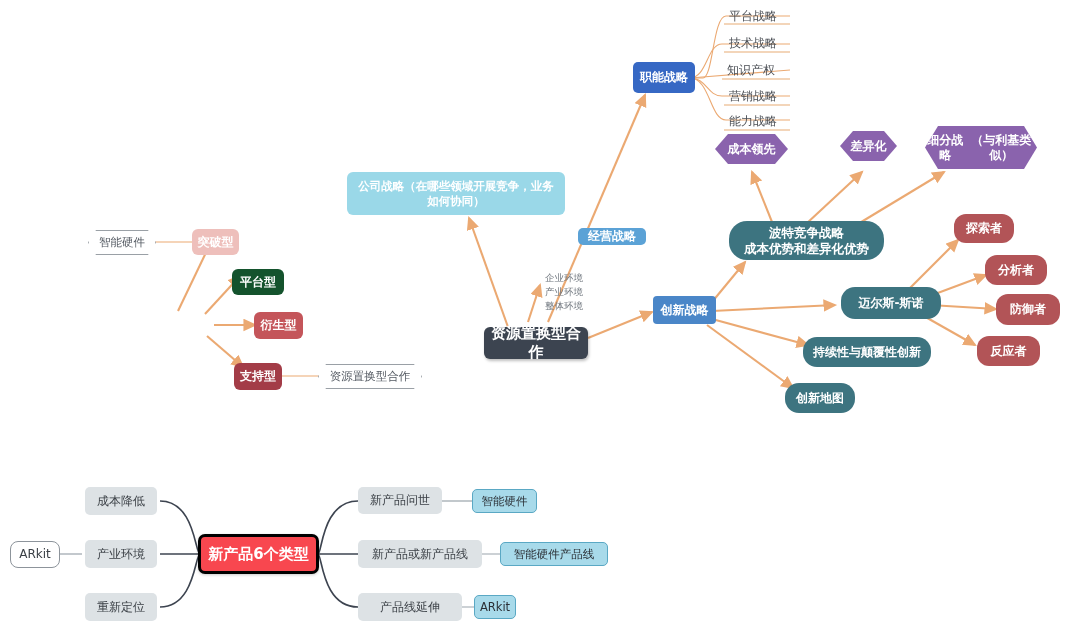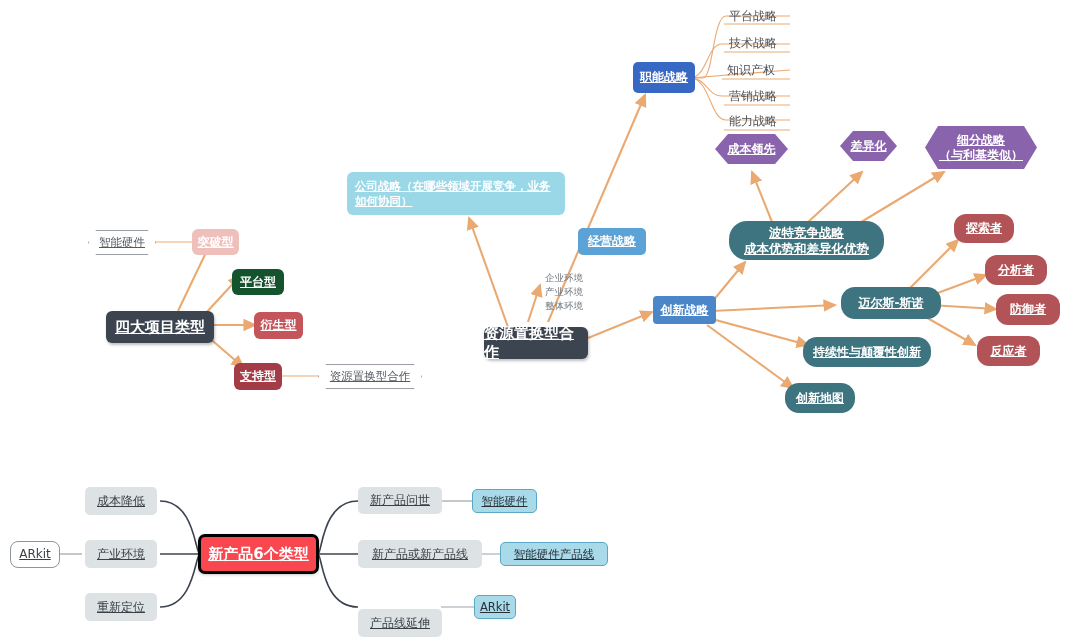--- a/index.html
+++ b/index.html
@@ -2,21 +2,21 @@
 <html><head>
 <meta charset="utf-8">
 <style>
   html,body{margin:0;padding:0;background:#ffffff;}
   body{width:1076px;height:638px;position:relative;overflow:hidden;
        font-family:"DejaVu Sans","Liberation Sans",sans-serif;}
   #canvas{position:absolute;left:0;top:0;width:1076px;height:638px;}
   svg.links{position:absolute;left:0;top:0;width:1076px;height:638px;pointer-events:none;}
 
   .node{position:absolute;box-sizing:border-box;display:flex;align-items:center;
-        justify-content:center;text-align:left;line-height:1.25;text-decoration:underline;}
+        justify-content:center;text-align:center;line-height:1.25;}
 
   
   .root-dark{background:#3c4450;color:#ffffff;border-radius:6px;font-weight:bold;
              font-size:15px;box-shadow:1px 2px 3px rgba(0,0,0,.25);}
   .pill-rose-1{background:#eebfbb;color:#ffffff;border-radius:6px;font-size:12px;font-weight:bold;}
   .pill-rose-2{background:#14532d;color:#ffffff;border-radius:6px;font-size:12px;font-weight:bold;}
   .pill-rose-3{background:#c4555a;color:#ffffff;border-radius:6px;font-size:12px;font-weight:bold;}
   .pill-rose-4{background:#a33c47;color:#ffffff;border-radius:6px;font-size:12px;font-weight:bold;}
 
   .flag{background:#ffffff;color:#555b63;border:1px solid #9aa0a6;font-size:11.5px;
@@ -116,34 +116,33 @@
       <path d="M441,501 L472,501"></path>
       <path d="M441,554 L500,554"></path>
       <path d="M441,607 L474,607"></path>
     </g>
   </svg>
 
   <div class="flag-wrap" style="left:88px;top:230px;width:68px;height:25px;">
     <div class="node flag fl-in">智能硬件</div>
   </div>
 
-  <div class="node root-dark" style="left:106px;top:311px;width:108px;height:32px;">四大项目类型</div>
 
   <div class="node pill-rose-1" style="left:192px;top:229px;width:47px;height:26px;">突破型</div>
   <div class="node pill-rose-2" style="left:232px;top:269px;width:52px;height:26px;">平台型</div>
   <div class="node pill-rose-3" style="left:254px;top:312px;width:49px;height:27px;">衍生型</div>
   <div class="node pill-rose-4" style="left:234px;top:363px;width:48px;height:27px;">支持型</div>
 
   <div class="flag-wrap" style="left:318px;top:364px;width:104px;height:25px;">
     <div class="node flag fl-in">资源置换型合作</div>
   </div>
 
   <div class="node blue-light" style="left:347px;top:172px;width:218px;height:43px;">公司战略（在哪些领域开展竞争，业务如何协同）</div>
 
-  <div class="node blue-mid" style="left:578px;top:228px;width:68px;height:27px;">经营战略</div>
+  <div class="node blue-mid" style="left:578px;top:228px;width:68px;height:17px;">经营战略</div>
 
   <div class="node blue-strong" style="left:633px;top:62px;width:62px;height:31px;">职能战略</div>
 
   <div class="env-label" style="left:545px;top:271px;">
     <div>企业环境</div>
     <div>产业环境</div>
     <div>整体环境</div>
   </div>
 
   <div class="node root-dark" style="left:484px;top:327px;width:104px;height:32px;">资源置换型合作</div>
@@ -162,39 +161,39 @@
   </div>
 
   <div class="node teal" style="left:803px;top:337px;width:128px;height:30px;">持续性与颠覆性创新</div>
 
   <div class="node teal" style="left:841px;top:287px;width:100px;height:32px;">迈尔斯-斯诺</div>
 
   <div class="node teal" style="left:785px;top:383px;width:70px;height:30px;">创新地图</div>
 
   <div class="node hexp" style="left:715px;top:134px;width:73px;height:30px;">成本领先</div>
   <div class="node hexp" style="left:840px;top:131px;width:57px;height:30px;">差异化</div>
-  <div class="node hexp" style="left:925px;top:126px;width:112px;height:43px;flex-direction:column;">
+  <div class="node hexp" style="left:925px;top:126px;width:112px;height:43px;flex-direction:row;">
     <span>细分战略</span>
     <span>（与利基类似）</span>
   </div>
 
   <div class="node maroon" style="left:954px;top:214px;width:60px;height:29px;">探索者</div>
   <div class="node maroon" style="left:985px;top:255px;width:62px;height:30px;">分析者</div>
   <div class="node maroon" style="left:996px;top:294px;width:64px;height:31px;">防御者</div>
   <div class="node maroon" style="left:977px;top:336px;width:63px;height:30px;">反应者</div>
 
   <div class="node white-round" style="left:10px;top:541px;width:50px;height:27px;">ARkit</div>
 
   <div class="node gray-lab" style="left:85px;top:487px;width:72px;height:28px;">成本降低</div>
   <div class="node gray-lab" style="left:85px;top:540px;width:72px;height:28px;">产业环境</div>
   <div class="node gray-lab" style="left:85px;top:593px;width:72px;height:28px;">重新定位</div>
 
   <div class="node red-center" style="left:198px;top:534px;width:121px;height:40px;">新产品6个类型</div>
 
   <div class="node gray-lab" style="left:358px;top:487px;width:84px;height:27px;">新产品问世</div>
   <div class="node gray-lab" style="left:358px;top:540px;width:124px;height:28px;">新产品或新产品线</div>
-  <div class="node gray-lab" style="left:358px;top:593px;width:84px;height:28px;margin-top:16px;">产品线延伸</div>
+  <div class="node gray-lab" style="left:358px;top:593px;width:104px;height:28px;">产品线延伸</div>
 
   <div class="node sky-box" style="left:472px;top:489px;width:65px;height:24px;">智能硬件</div>
   <div class="node sky-box" style="left:500px;top:542px;width:108px;height:24px;">智能硬件产品线</div>
   <div class="node sky-box" style="left:474px;top:595px;width:42px;height:24px;">ARkit</div>
 
 </div>
 
 </body></html>

